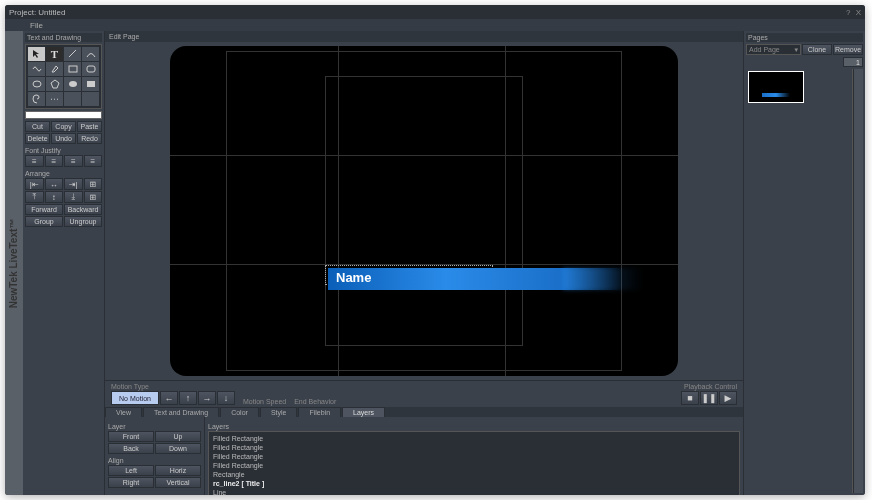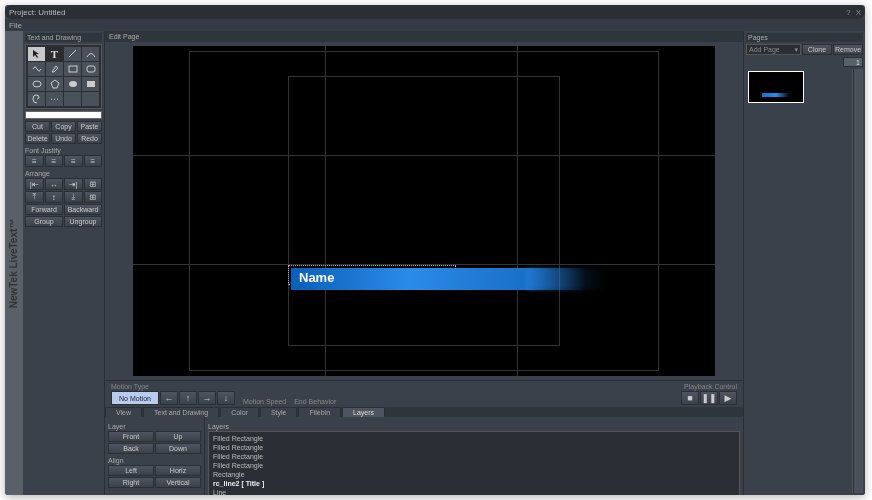--- a/index.html
+++ b/index.html
@@ -1,40 +1,40 @@
 <!DOCTYPE html>
 <html><head>
 <meta charset="utf-8">
 <style>
   * { box-sizing: border-box; margin: 0; padding: 0; font-family: Arial, sans-serif; }
   body { background: #fff; width: 872px; height: 500px; overflow: hidden; }
   .outer-shadow { width: 860px; height: 490px; margin: 5px; box-shadow: 0 2px 10px rgba(0,0,0,0.3); border-radius: 3px; overflow: hidden; background: #3a414b; }
-  .titlebar { height: 14px; background: #2a2f36; color: #bbb; font-size: 8px; display: flex; align-items: center; padding: 0 4px; justify-content: space-between; border-radius: 7px; }
+  .titlebar { height: 14px; background: #2a2f36; color: #bbb; font-size: 8px; display: flex; align-items: center; padding: 0 4px; justify-content: space-between; }
   .titlebar .winbtns span { margin-left: 3px; color: #888; cursor: pointer; }
   .menubar { height: 12px; background: #353b44; color: #aaa; font-size: 8px; padding: 0 4px; display: flex; align-items: center; }
-  .menubar span { margin-right: 8px; cursor: pointer; }
+  .menubar span { margin-right: 8px; cursor: pointer; margin-left: 21px; }
   .mainrow { display: flex; height: calc(100% - 26px); }
   .brandbar { width: 18px; background: #5a6068; display: flex; align-items: center; justify-content: center; }
   .brandbar .txt { transform: rotate(-90deg); white-space: nowrap; font-size: 10px; color: #333; font-weight: bold; }
   .leftpanel { width: 82px; background: #3a414b; border-right: 1px solid #2a2f36; padding: 2px; }
   .panel-title { font-size: 7px; color: #aaa; padding: 1px 2px; background: #2f353d; margin-bottom: 2px; }
   .toolgrid { display: grid; grid-template-columns: repeat(4, 1fr); gap: 1px; background: #2a2f36; padding: 2px; border: 1px solid #555; }
   .toolgrid .tool { height: 14px; background: #4a515b; display: flex; align-items: center; justify-content: center; color: #ccc; font-size: 9px; cursor: pointer; }
   .toolgrid .tool.sel { background: #c8c8c8; color: #222; }
   .toolgrid .tool.text-t { background: #2c2c2c; color: #ddd; font-family: serif; font-weight: bold; font-size: 11px; }
   .colorbar { height: 8px; background: #fff; margin: 2px 0; border: 1px solid #666; }
   .btnrow { display: flex; gap: 1px; margin-bottom: 1px; }
   .btnrow .btn { flex: 1; background: linear-gradient(#4e5560,#3a414b); border: 1px solid #2a2f36; color: #ccc; font-size: 7px; height: 11px; display: flex; align-items: center; justify-content: center; cursor: pointer; }
   .sect-label { font-size: 7px; color: #aaa; margin: 3px 0 1px; }
   .iconrow { display: flex; gap: 1px; }
   .iconrow .ib { flex: 1; height: 12px; background: linear-gradient(#4e5560,#3a414b); border: 1px solid #2a2f36; color: #ccc; font-size: 8px; display: flex; align-items: center; justify-content: center; cursor: pointer; }
   .centerarea { flex: 1; display: flex; flex-direction: column; background: #3a414b; }
   .center-title { font-size: 7px; color: #aaa; padding: 2px 4px; background: #2f353d; }
   .canvas-wrap { flex: 1; background: #3a414b; padding: 4px; display: flex; align-items: center; justify-content: center; }
-  .canvas { width: 582px; height: 330px; background: #000; position: relative; }
+  .canvas { width: 508px; height: 330px; background: #000; position: relative; border-radius: 16px; }
   .guide-v { position: absolute; top: 0; bottom: 0; width: 1px; background: #333; }
   .guide-h { position: absolute; left: 0; right: 0; height: 1px; background: #333; }
   .safe { position: absolute; border: 1px solid #333; }
   .safe.outer { left: 56px; top: 5px; right: 56px; bottom: 5px; }
   .safe.inner { left: 155px; top: 30px; right: 155px; bottom: 30px; }
   .lowerthird { position: absolute; left: 158px; top: 222px; width: 295px; }
   .lt-main { height: 22px; background: linear-gradient(90deg, #0a5fb8 0%, #2a8be8 40%, #1a6fc8 80%, rgba(26,111,200,0) 100%); position: relative; color: #fff; font-weight: bold; font-size: 13px; padding: 2px 8px; }
   .lt-main .blur { position: absolute; right: -20px; top: 0; bottom: 0; width: 80px; background: linear-gradient(90deg, rgba(42,139,232,0.4), rgba(42,139,232,0)); filter: blur(2px); }
   .lt-sub { height: 14px; background: linear-gradient(90deg, #0a4a8a 0%, #1a6fc8 60%, rgba(26,111,200,0) 100%); color: #cde; font-size: 9px; padding: 1px 8px; }
   .selbox { position: absolute; border: 1px dotted #aaa; }

